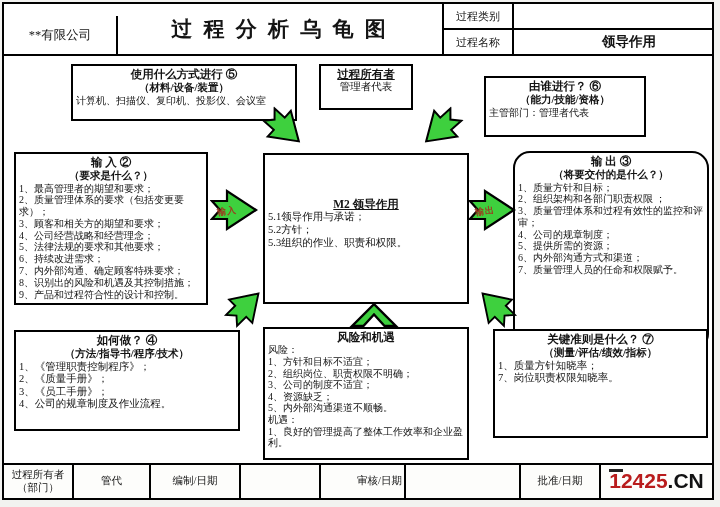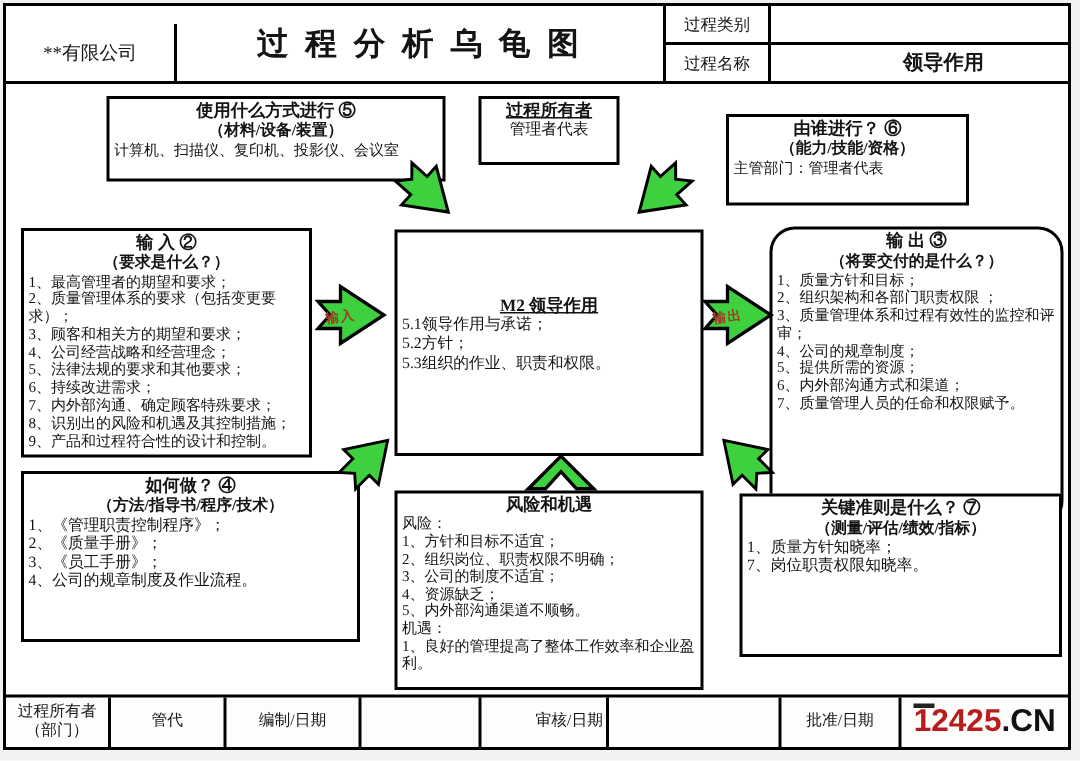--- a/index.html
+++ b/index.html
@@ -32,21 +32,21 @@
   .box-title{text-align:center;font-weight:bold;font-size:11.5px;line-height:1.25;}
   .box-sub{text-align:center;font-weight:bold;font-size:10.5px;line-height:1.25;}
   .u{text-decoration:underline;}
   .li{text-align:left;}
   #box-method{left:67px;top:60px;width:226px;height:57px;}
   #box-owner{left:315px;top:60px;width:94px;height:46px;text-align:center;}
   #box-who{left:480px;top:60px;width:162px;height:61px;margin-top:12px;}
   #box-input{left:10px;top:148px;width:194px;height:153px;line-height:1.18;}
   #box-process{left:259px;top:149px;width:206px;height:151px;padding-top:42px;font-size:10.5px;}
   #box-output{left:509px;top:147px;width:196px;height:200px;line-height:1.18;border-radius:17px;}
-  #box-how{left:10px;top:310px;width:226px;height:114px;font-size:10.5px;}
+  #box-how{left:10px;top:326px;width:226px;height:101px;font-size:10.5px;}
   #box-risk{left:259px;top:323px;width:206px;height:133px;line-height:1.16;}
   #box-criteria{left:489px;top:325px;width:215px;height:109px;font-size:10.5px;}
   
   .arrow{position:absolute;width:48px;height:44px;}
   .arrow svg{display:block;width:100%;height:100%;}
   #arrow-tl{left:258px;top:104px;width:44px;height:40px;transform:rotate(42deg);}
   #arrow-tr{left:415px;top:104px;width:44px;height:40px;transform:rotate(138deg);}
   #arrow-in{left:206px;top:184px;}
   #arrow-out{left:464px;top:184px;}
   #arrow-bl{left:220px;top:284px;width:42px;height:38px;transform:rotate(-45deg);}

